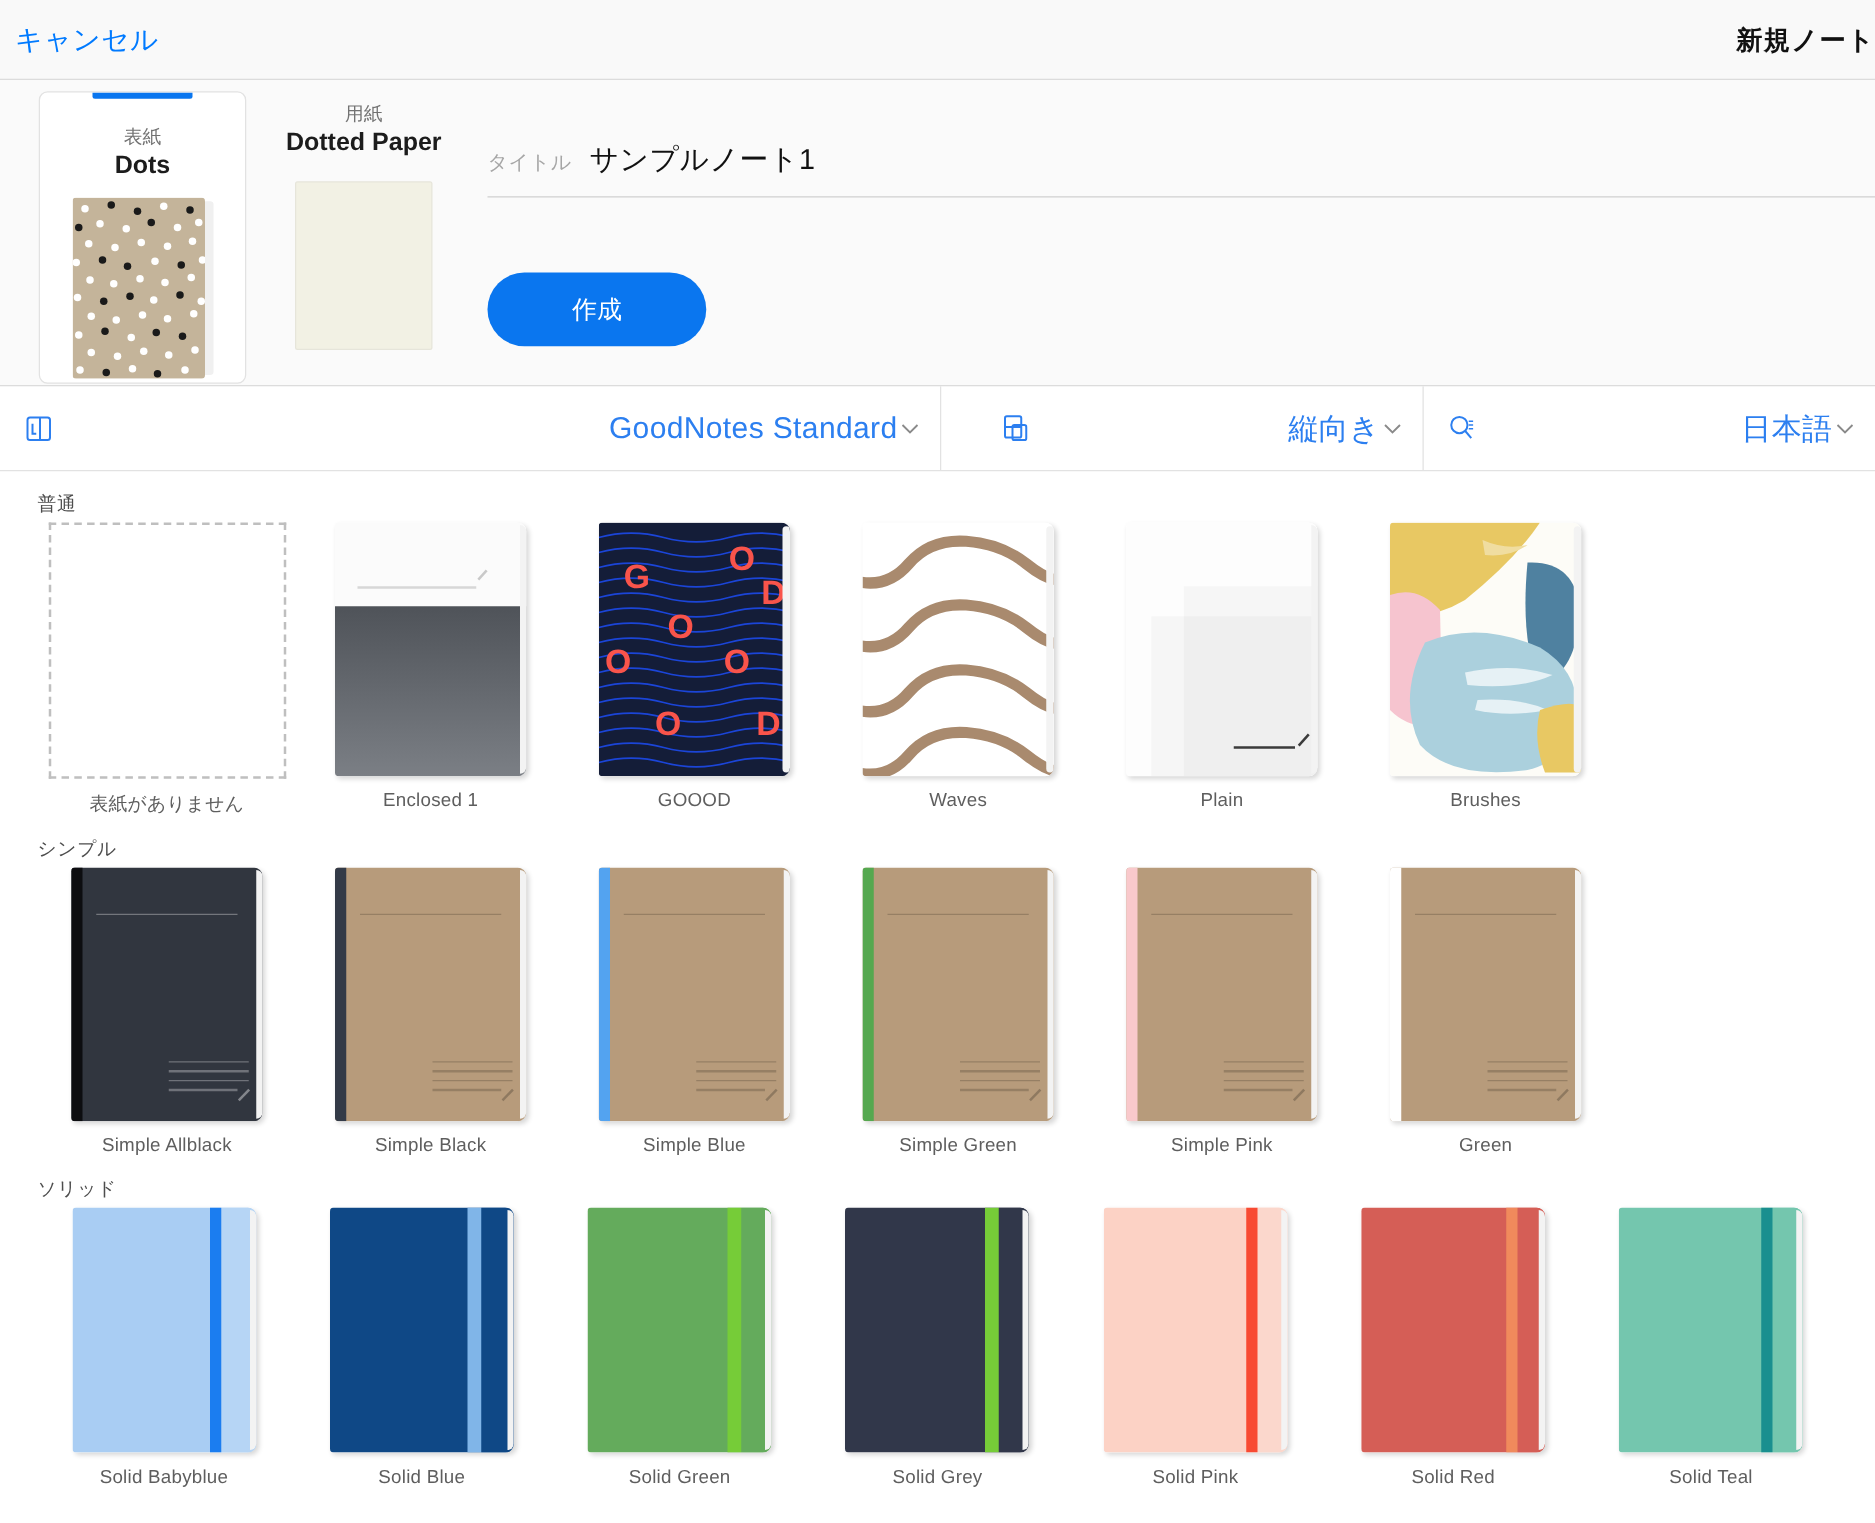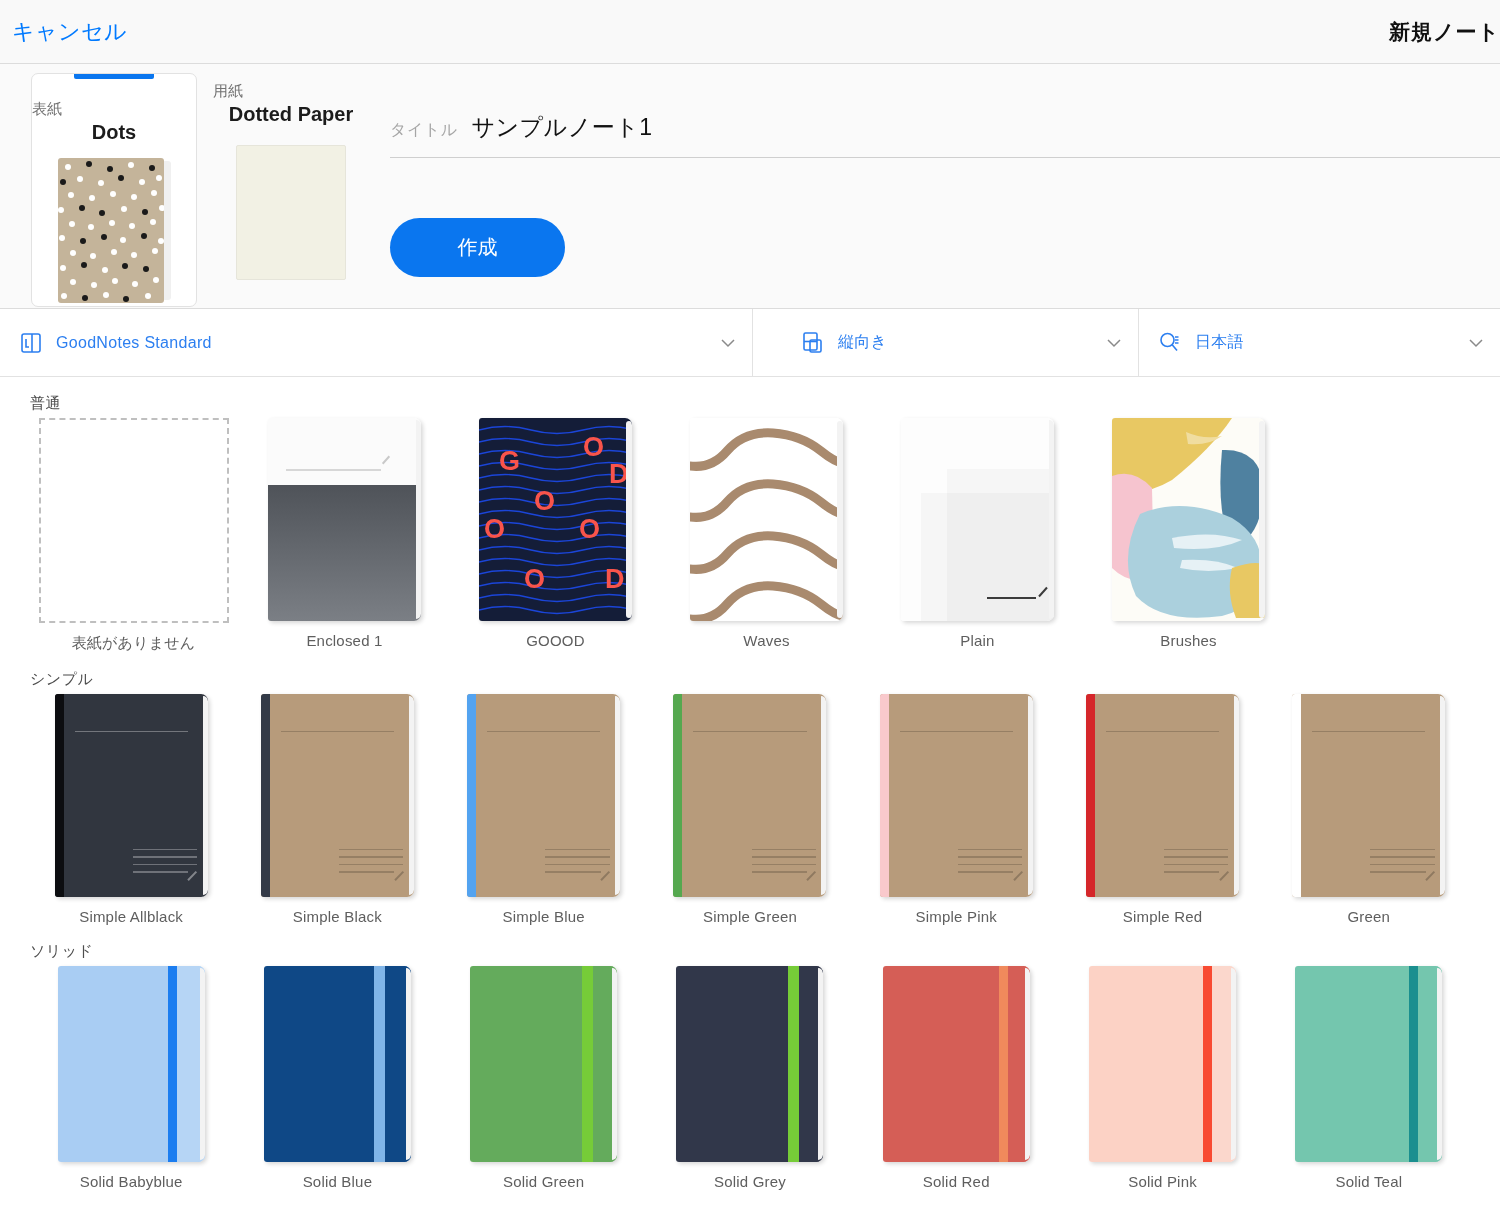--- a/index.html
+++ b/index.html
@@ -55,20 +55,21 @@
     cursor: pointer;
   }
   .sel-card .selbar {
     position: absolute;
     left: 50%; transform: translateX(-50%);
     top: 0; width: 80px; height: 5px;
     background: #0a76ef;
     border-radius: 0 0 2px 2px;
   }
   .sel-kind {
+    text-align: center;
     font-size: 15px;
     color: #727272;
     margin-top: 26px;
     font-family: Liberation Serif, serif;
   }
   .sel-name {
     text-align: center;
     font-size: 20px;
     font-weight: bold;
     color: #1c1c1c;
@@ -149,24 +150,25 @@
   .opt.o1 { width: 752px; }
   .opt.o2 { width: 386px; border-left: 1px solid #e2e2e2; padding-left: 47px; }
   .opt.o3 { width: 362px; border-left: 1px solid #e2e2e2; }
   .opt-icon {
     width: 26px; height: 26px;
     margin-right: 12px;
     flex: 0 0 auto;
     display: flex; align-items: center; justify-content: center;
   }
   .opt-label {
-    font-size: 16px;
+    font-size: 24px;
     color: #2c7ff0;
     flex: 1 1 auto;
     letter-spacing: 0.3px;
+    text-align: right;
   }
   .chev {
     width: 20px; height: 20px;
     flex: 0 0 auto;
   }
 
   
   .gallery {
     padding: 0 28px;
   }
@@ -633,36 +635,20 @@
             <i></i>
             <i></i>
             <i></i>
           </div>
         <div class="simple-tick"></div>
         <div class="pageedge"></div>
       </div>
       <div class="cell-label">Simple Pink</div>
     </div>
 
-    <div class="cell">
-      <div class="book">
-        <div class="simple-body" style="background:#b79b7b"></div>
-        <div class="simple-spine" style="background:#d5262a"></div>
-        <div class="simple-topline"></div>
-        <div class="simple-lines">
-            <i></i>
-            <i></i>
-            <i></i>
-            <i></i>
-          </div>
-        <div class="simple-tick"></div>
-        <div class="pageedge"></div>
-      </div>
-      <div class="cell-label">Simple Red</div>
-    </div>
 
     <div class="cell">
       <div class="book">
         <div class="simple-body" style="background:#b79b7b"></div>
         <div class="simple-spine" style="background:#ffffff"></div>
         <div class="simple-topline"></div>
         <div class="simple-lines">
             <i></i>
             <i></i>
             <i></i>
@@ -713,36 +699,36 @@
         <div class="solid-body" style="background:#31374a"></div>
         <div class="solid-right" style="width:24px;background:#31374a"></div>
         <div class="solid-strap" style="right:24px;width:11px;background:#76cc38"></div>
         <div class="pageedge"></div>
       </div>
       <div class="cell-label">Solid Grey</div>
     </div>
 
     <div class="cell">
       <div class="book small">
+        <div class="solid-body" style="background:#fcd2c5"></div>
+        <div class="solid-right" style="width:24px;background:#fbd7cc"></div>
+        <div class="solid-strap" style="right:24px;width:9px;background:#f84a32"></div>
+        <div class="pageedge"></div>
+      </div>
+      <div class="cell-label">Solid Pink</div>
+    </div>
+
+    <div class="cell">
+      <div class="book small">
         <div class="solid-body" style="background:#d55e56"></div>
         <div class="solid-right" style="width:22px;background:#d55e56"></div>
         <div class="solid-strap" style="right:22px;width:9px;background:#f08a5c"></div>
         <div class="pageedge"></div>
       </div>
       <div class="cell-label">Solid Red</div>
-    </div>
-
-    <div class="cell">
-      <div class="book small">
-        <div class="solid-body" style="background:#fcd2c5"></div>
-        <div class="solid-right" style="width:24px;background:#fbd7cc"></div>
-        <div class="solid-strap" style="right:24px;width:9px;background:#f84a32"></div>
-        <div class="pageedge"></div>
-      </div>
-      <div class="cell-label">Solid Pink</div>
     </div>
 
     <div class="cell">
       <div class="book small">
         <div class="solid-body" style="background:#74c6ae"></div>
         <div class="solid-right" style="width:24px;background:#74c6ae"></div>
         <div class="solid-strap" style="right:24px;width:9px;background:#1a8f8f"></div>
         <div class="pageedge"></div>
       </div>
       <div class="cell-label">Solid Teal</div>

